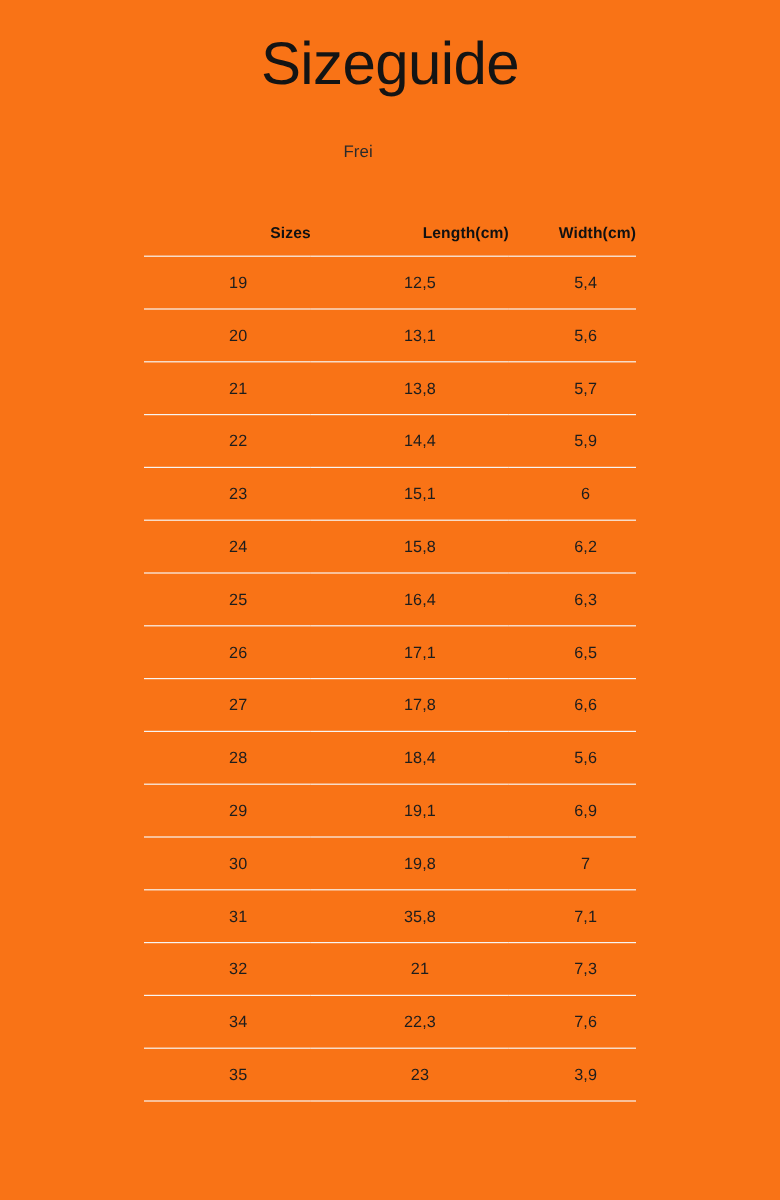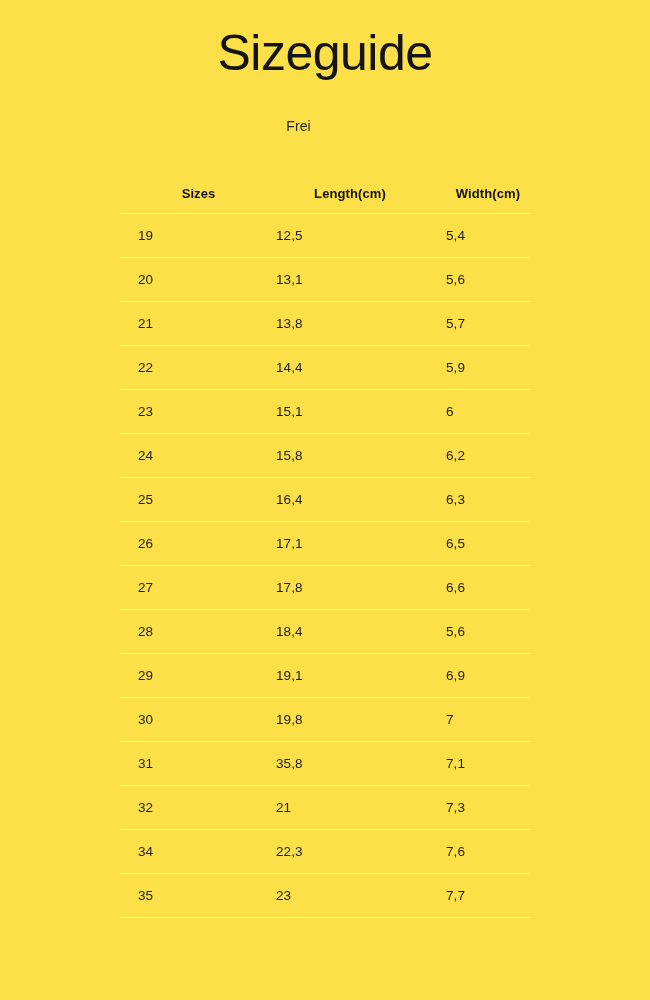--- a/index.html
+++ b/index.html
@@ -11,21 +11,21 @@
   body {
     background:#f2eee9;
     font-family:"Liberation Sans", sans-serif;
     color:#1a1a1a;
     -webkit-font-smoothing:antialiased;
   }
   .page {
     position:relative;
     width:650px;
     height:1000px;
-    background:#fde047;
+    background:#f97316;
   }
 
   
   .page-title {
     position:absolute;
     top:26px;
     left:0;
     width:650px;
     text-align:center;
     font-size:50px;
@@ -56,31 +56,31 @@
   table.sizeguide {
     width:410px;
     border-collapse:collapse;
     table-layout:fixed;
   }
   table.sizeguide col.c-size  { width:139px; }
   table.sizeguide col.c-len   { width:165px; }
   table.sizeguide col.c-wid   { width:106px; }
 
   table.sizeguide th {
-    text-align:center;
+    text-align:right;
     font-size:13px;
     font-weight:700;
     color:#111111;
     padding:10px 0 12px 18px;
     border-bottom:1px solid #f8f5f2;
     letter-spacing:0.1px;
     vertical-align:middle;
   }
   table.sizeguide td {
-    text-align:left;
+    text-align:center;
     font-size:13.5px;
     font-weight:400;
     color:#1d1d1d;
     height:44px;
     padding:0 0 0 18px;
     border-bottom:1px solid #f8f5f2;
     letter-spacing:0.1px;
     vertical-align:middle;
   }
   table.sizeguide td.cell-len,
@@ -183,19 +183,19 @@
             <td class="cell-wid">7,3</td>
           </tr>
           <tr>
             <td class="cell-size">34</td>
             <td class="cell-len">22,3</td>
             <td class="cell-wid">7,6</td>
           </tr>
           <tr>
             <td class="cell-size">35</td>
             <td class="cell-len">23</td>
-            <td class="cell-wid">7,7</td>
+            <td class="cell-wid">3,9</td>
           </tr>
         </tbody>
     </table>
   </div>
 
 </div>
 
 </body></html>

